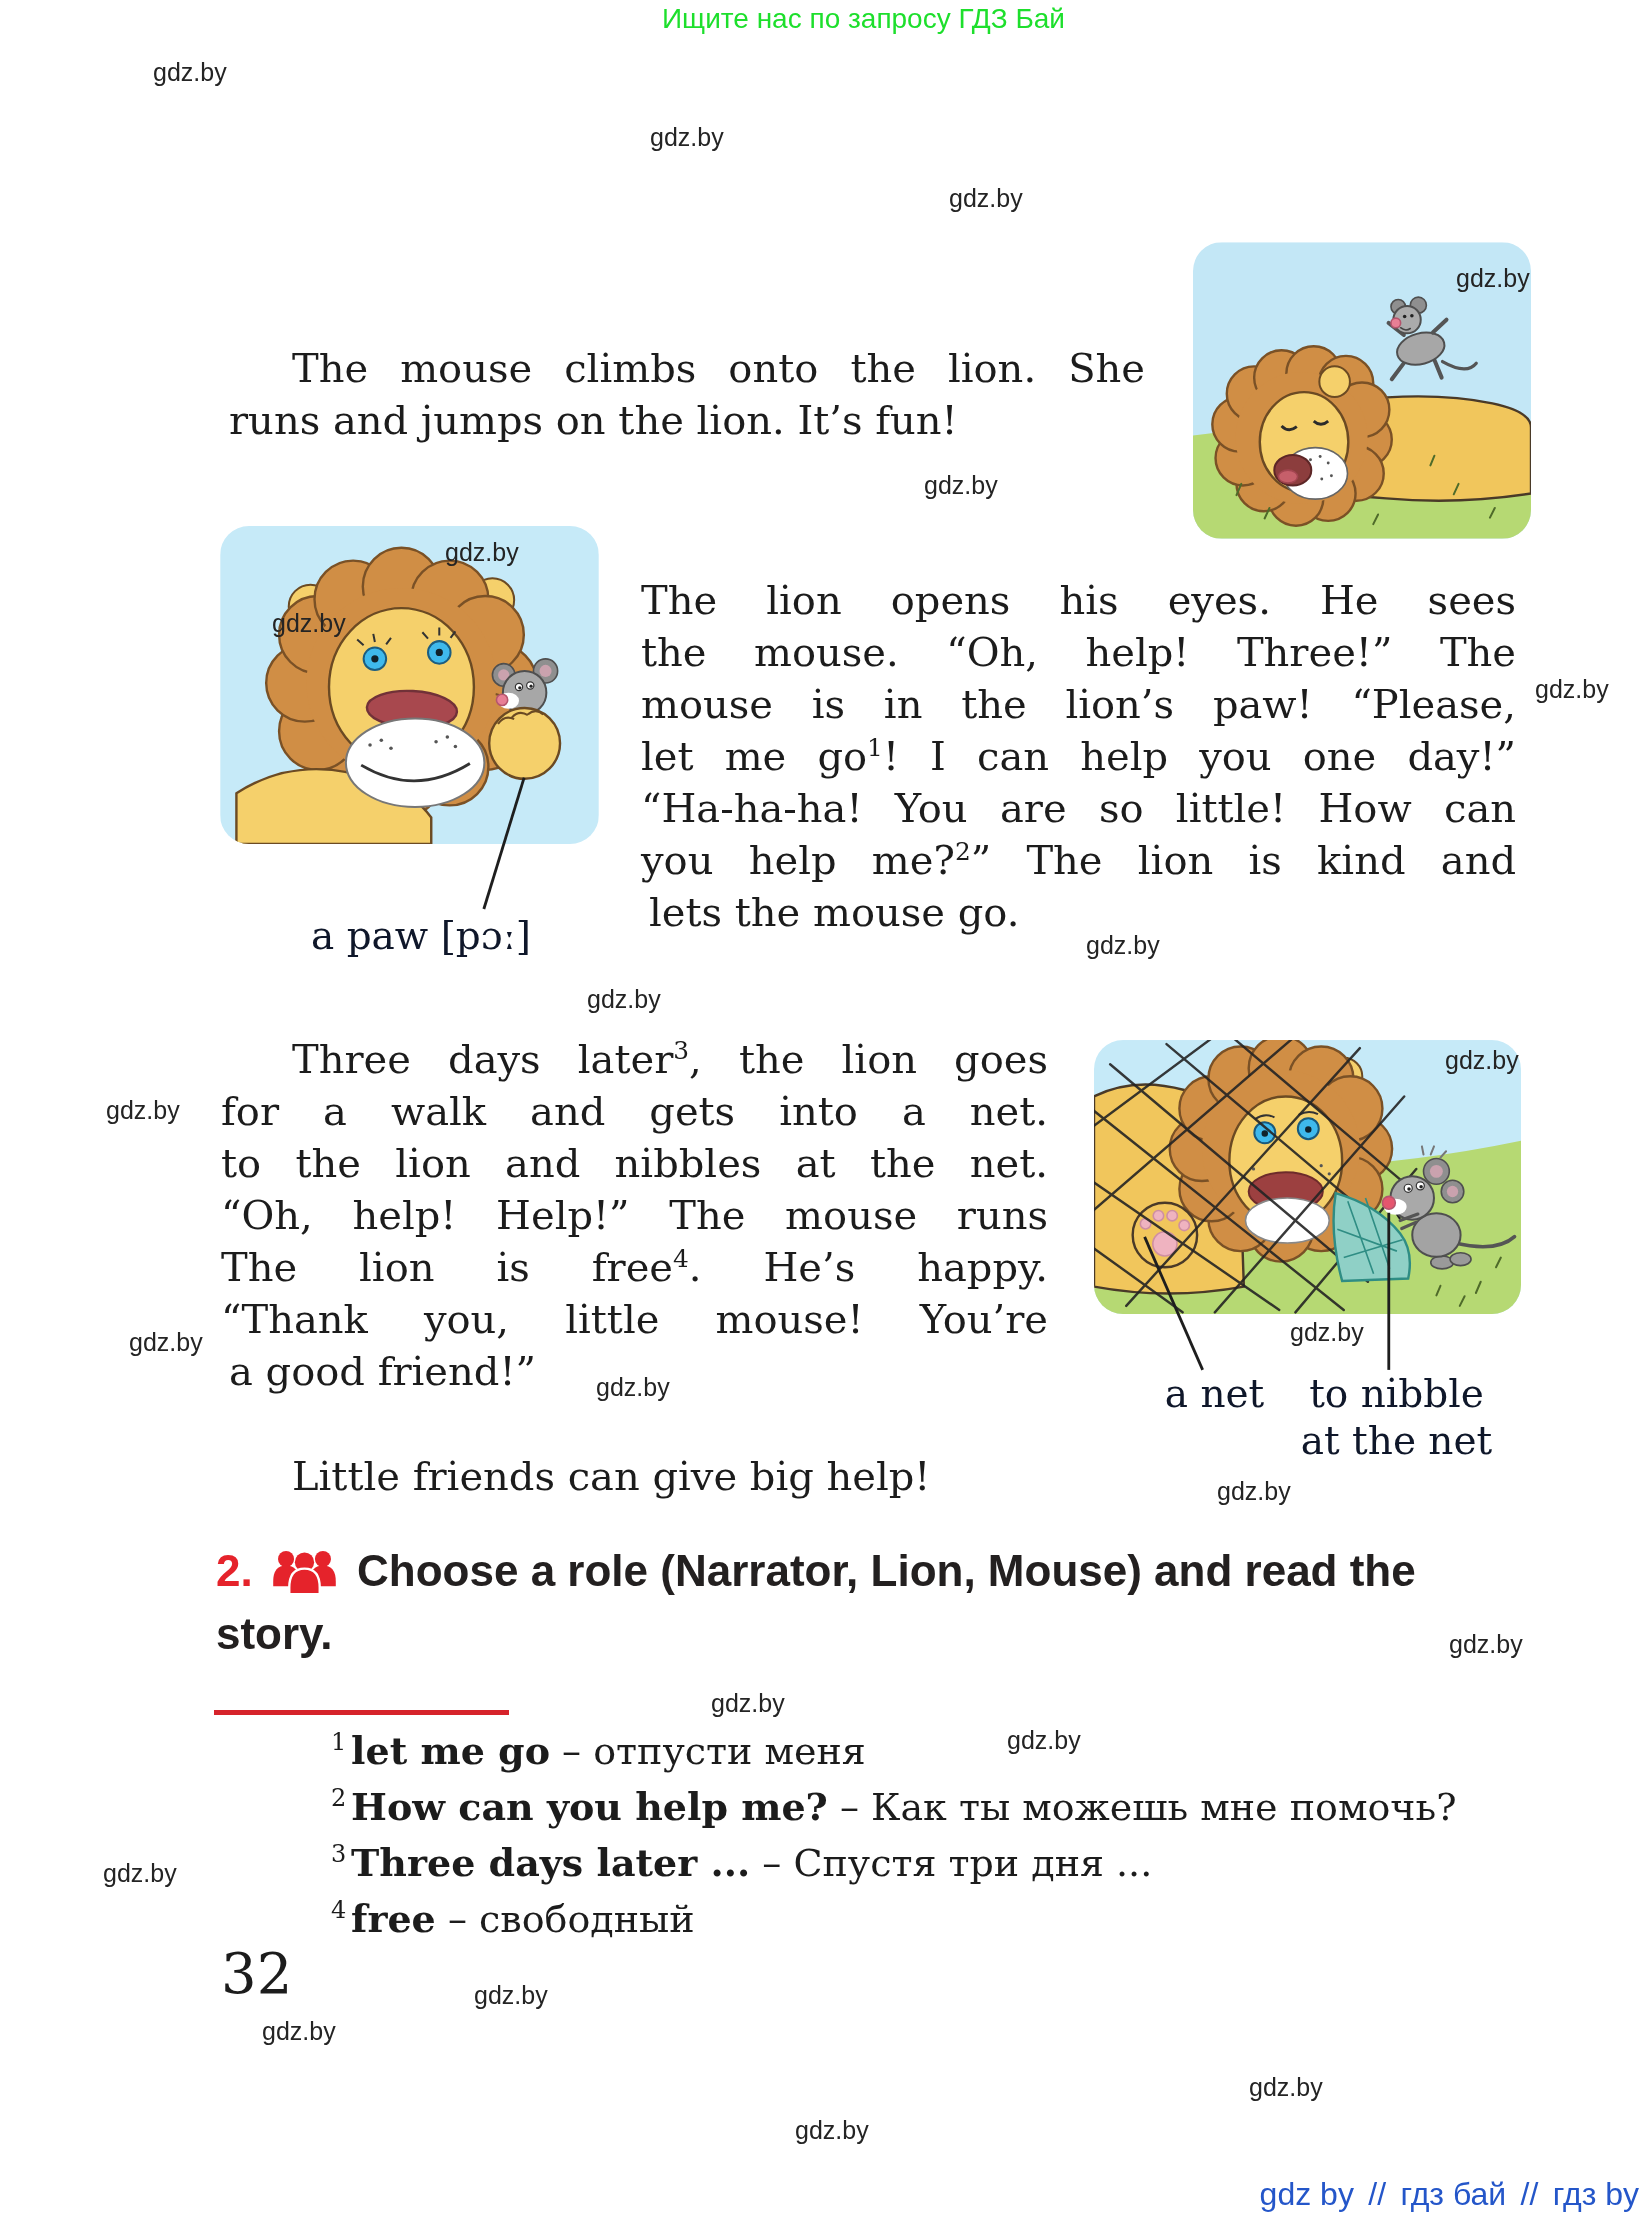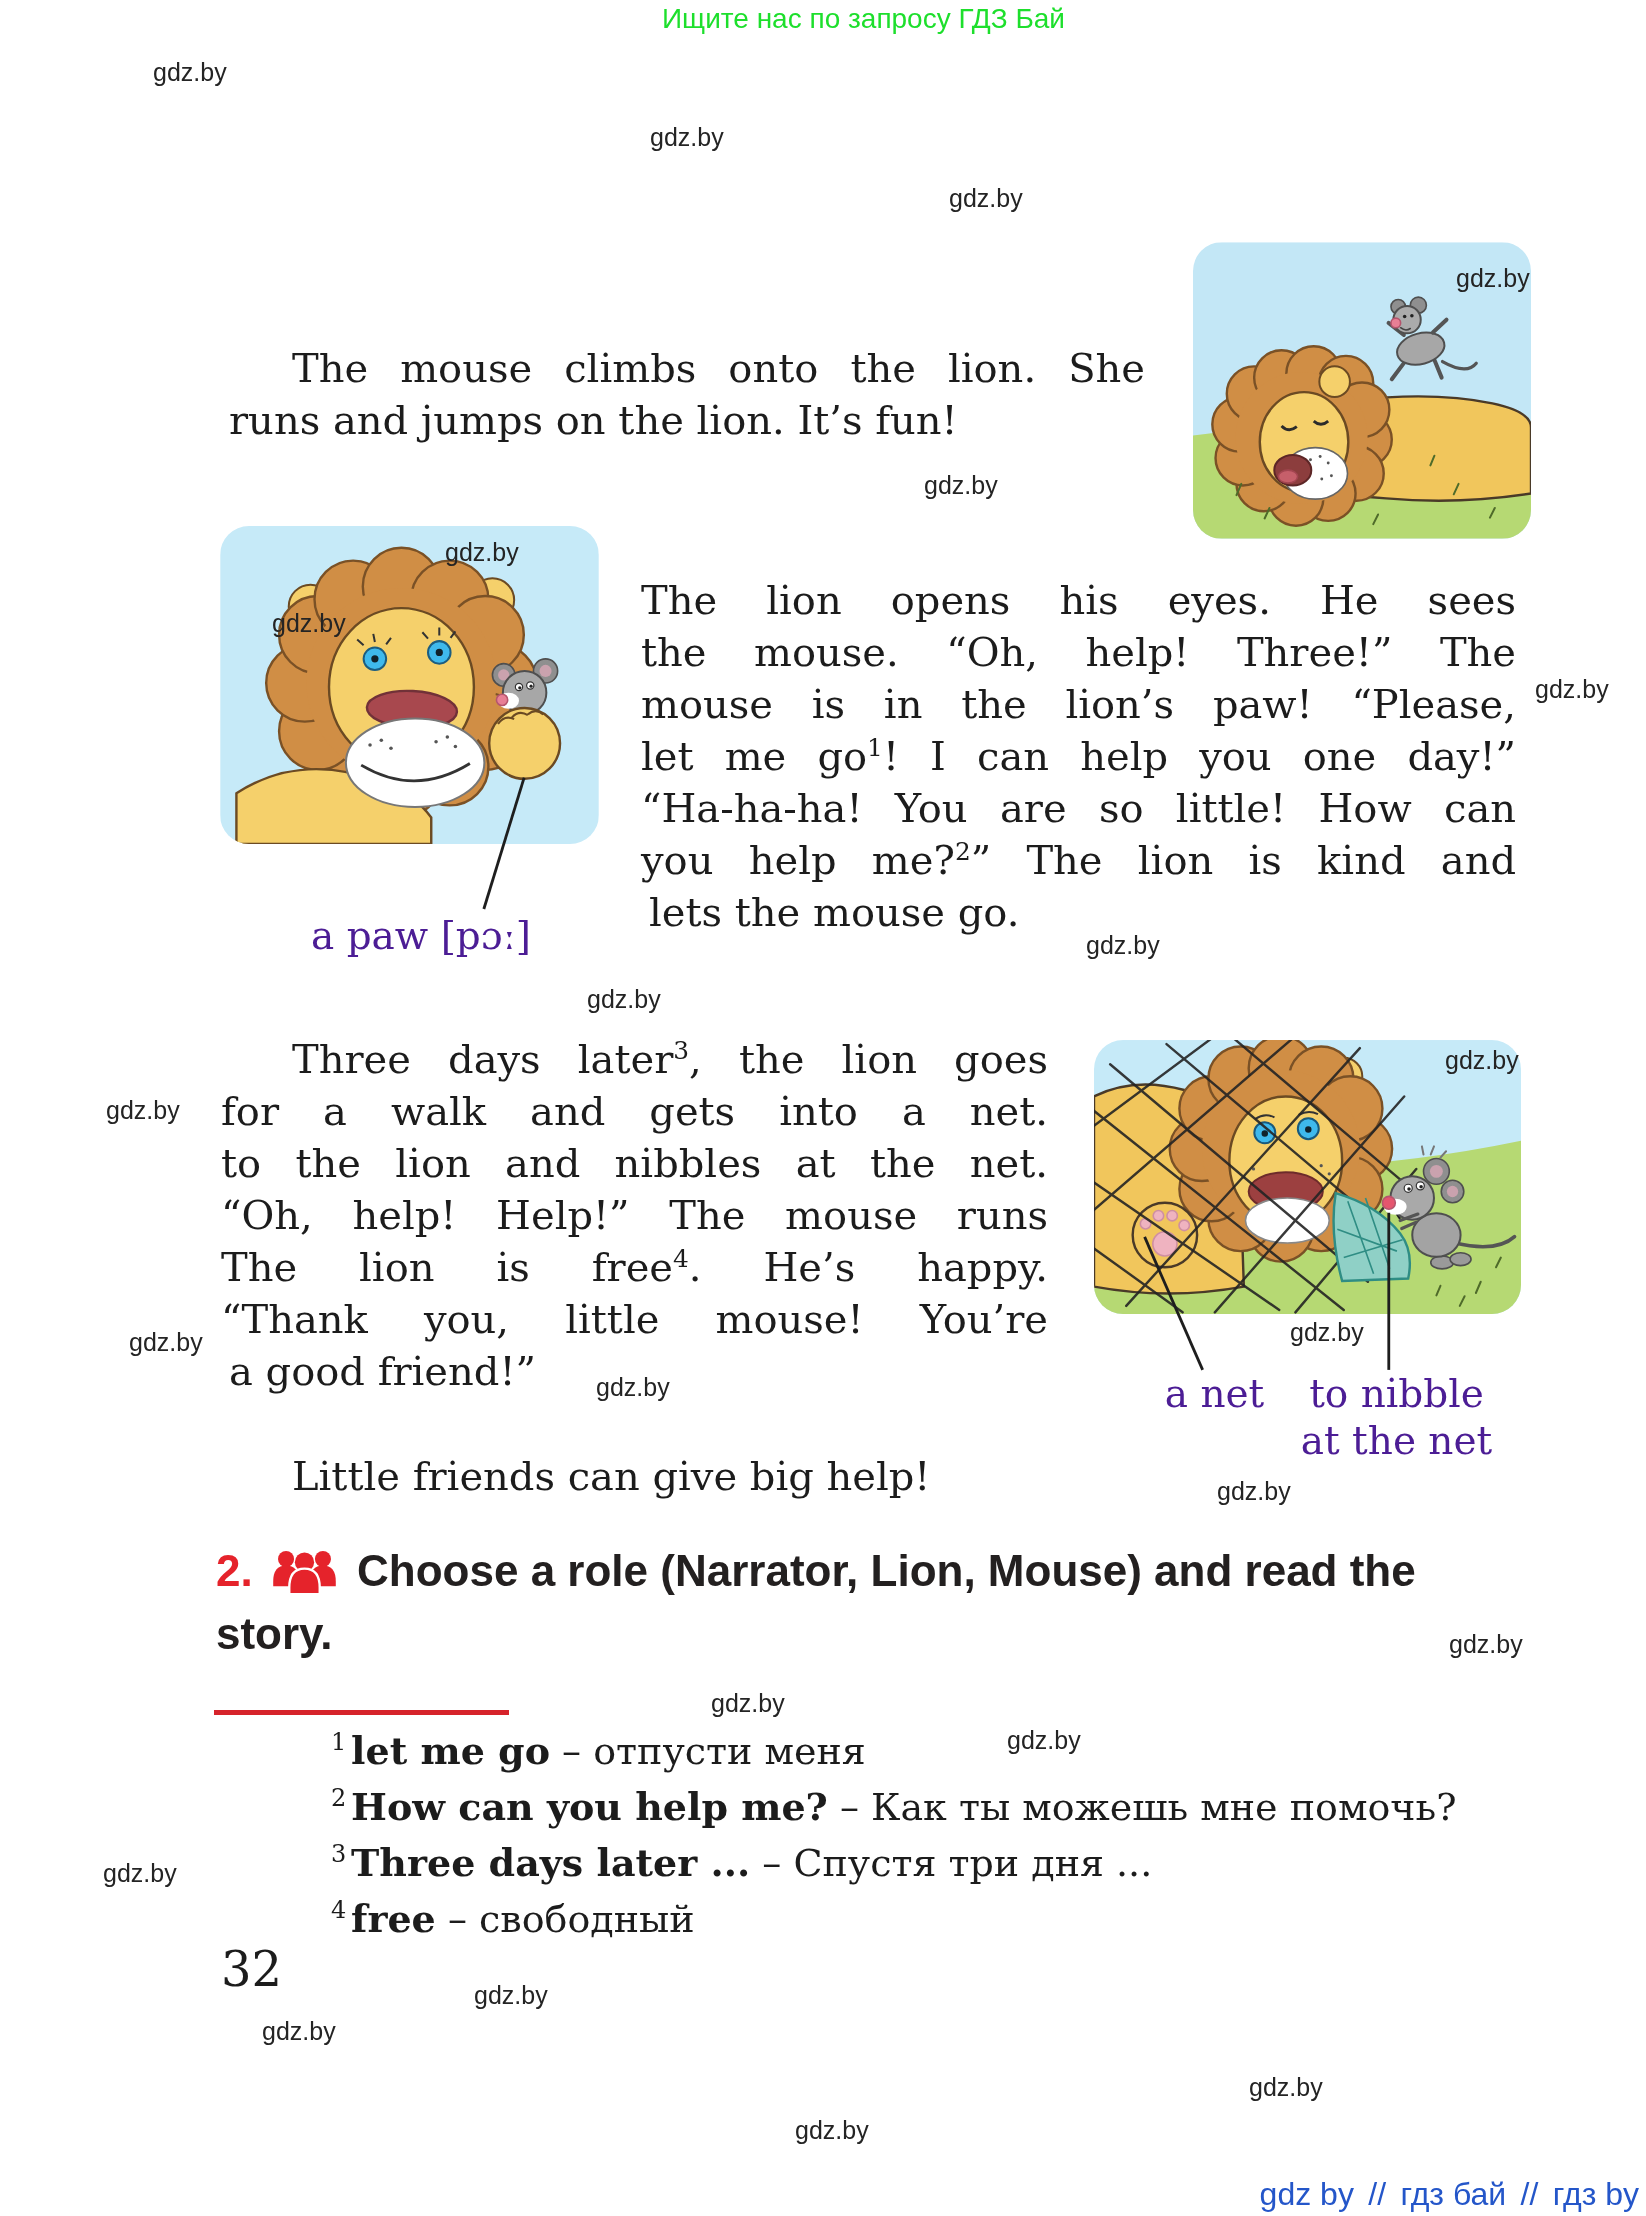--- a/index.html
+++ b/index.html
@@ -21,41 +21,41 @@
   #para2{left:641px;top:574px;width:875px;}
   #para3{left:221px;top:1033px;width:827px;}
   #moral{left:221px;top:1451px;width:854px;font-size:40px;line-height:50px;text-indent:71px;z-index:4;position:absolute;}
   
   .illus{position:absolute;border-radius:29px;overflow:hidden;z-index:2;}
   #illus-lion-back{left:1193px;top:242px;width:338px;height:297px;}
   #illus-lion-paw{left:220px;top:526px;width:379px;height:318px;}
   #illus-lion-net{left:1094px;top:1040px;width:427px;height:274px;}
   .illus svg{display:block;width:100%;height:100%;}
   
-  .caption{position:absolute;font-size:39px;line-height:47px;color:#4c1d95;text-align:center;z-index:4;}
+  .caption{position:absolute;font-size:39px;line-height:47px;color:#0f172a;text-align:center;z-index:4;}
   #cap-paw{left:300px;top:912px;width:242px;}
   #cap-net{left:1138px;top:1370px;width:153px;}
   #cap-nibble{left:1296px;top:1370px;width:201px;}
   
   #leaders{position:absolute;left:0;top:0;width:1647px;height:2216px;z-index:5;pointer-events:none;}
   
   #task-line1{position:absolute;left:216px;top:1546px;display:flex;align-items:center;gap:17.7px;z-index:4;}
   .task-num{font-family:"Liberation Sans", sans-serif;font-weight:bold;font-size:44px;color:#e5232b;}
   .task-text{font-family:"Liberation Sans", sans-serif;font-weight:bold;font-size:44px;color:#232020;}
   #task-line2{position:absolute;left:216px;top:1609px;z-index:4;}
   .group-icon{width:69px;height:50px;flex:0 0 auto;}
   
   #red-line{position:absolute;left:214px;top:1710px;width:295px;height:4.8px;background:#d6232b;z-index:4;}
   
   #footnotes{position:absolute;left:287px;top:1723px;width:1209px;z-index:4;margin-left:44px;}
   .fn{font-size:38px;line-height:56px;color:#1c1c1c;}
   .fn sup{font-size:24px;vertical-align:super;line-height:0;margin-right:4.8px;}
   .fn b{font-weight:bold;}
   
-  #page-number{position:absolute;left:221px;top:1941px;font-size:48px;z-index:4;}
+  #page-number{position:absolute;left:221px;top:1941px;font-size:56px;z-index:4;}
   
   #footer-links{position:absolute;left:0;right:0;top:2176px;text-align:right;
                 font-family:"Liberation Sans", sans-serif;font-size:32px;color:#2456c9;z-index:4;}
   #footer-links a{color:#2456c9;text-decoration:none;margin:0 8px;cursor:pointer;}
   #footer-links .sep{color:#2456c9;margin:0 6.4px;}
 </style>
 </head>
 <body>
 
 <div id="page">

